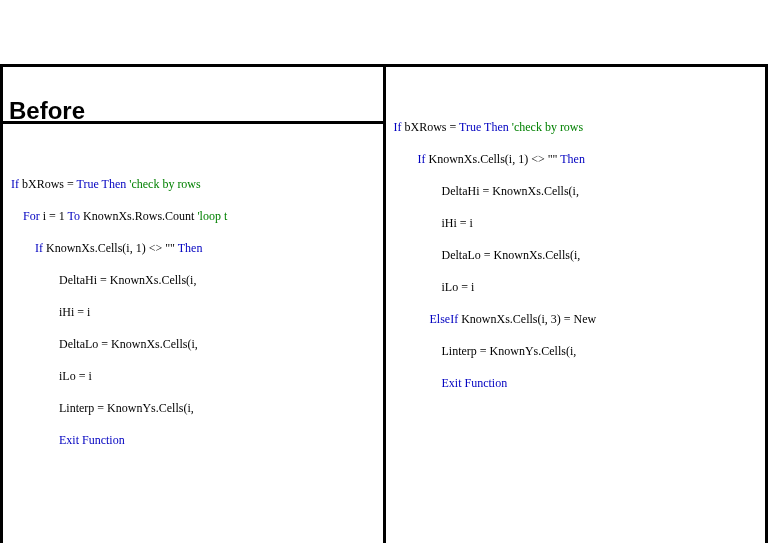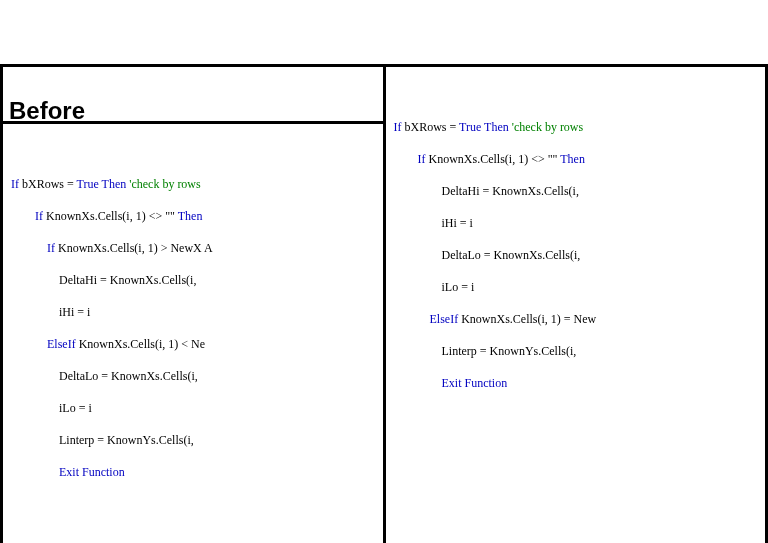--- a/index.html
+++ b/index.html
@@ -51,25 +51,24 @@
 <body>
 
 
 
 <div class="container">
   
   <div class="pane">
     <div class="heading">Before</div>
     <div class="code">
 <span class="line"><span class="kw">If</span><span> bXRows = </span><span class="kw">True Then </span><span class="cm">'check by rows</span></span>
+<span class="line"><span>    </span><span class="kw">For</span><span> i = 1 </span><span class="kw">To</span><span> KnownXs.Rows.Count </span><span class="cm">'loop t</span></span>
 <span class="line"><span>        </span><span class="kw">If</span><span> KnownXs.Cells(i, 1) &lt;&gt; "" </span><span class="kw">Then</span></span>
-<span class="line"><span>            </span><span class="kw">If</span><span> KnownXs.Cells(i, 1) &gt; NewX A</span></span>
 <span class="line"><span>                DeltaHi = KnownXs.Cells(i,</span></span>
 <span class="line"><span>                iHi = i</span></span>
-<span class="line"><span>            </span><span class="kw">ElseIf</span><span> KnownXs.Cells(i, 1) &lt; Ne</span></span>
 <span class="line"><span>                DeltaLo = KnownXs.Cells(i,</span></span>
 <span class="line"><span>                iLo = i</span></span>
 <span class="line"><span>                Linterp = KnownYs.Cells(i,</span></span>
 <span class="line"><span>                </span><span class="kw">Exit Function</span></span>
 
 
 
 
 
 
@@ -91,21 +90,21 @@
 
   
   <div class="pane">
     <div class="code">
 <span class="line"><span class="kw">If</span><span> bXRows = </span><span class="kw">True Then </span><span class="cm">'check by rows</span></span>
 <span class="line"><span>        </span><span class="kw">If</span><span> KnownXs.Cells(i, 1) &lt;&gt; "" </span><span class="kw">Then</span></span>
 <span class="line"><span>                DeltaHi = KnownXs.Cells(i, </span></span>
 <span class="line"><span>                iHi = i</span></span>
 <span class="line"><span>                DeltaLo = KnownXs.Cells(i, </span></span>
 <span class="line"><span>                iLo = i</span></span>
-<span class="line"><span>            </span><span class="kw">ElseIf</span><span> KnownXs.Cells(i, 1) = New</span></span>
+<span class="line"><span>            </span><span class="kw">ElseIf</span><span> KnownXs.Cells(i, 3) = New</span></span>
 <span class="line"><span>                Linterp = KnownYs.Cells(i, </span></span>
 <span class="line"><span>                </span><span class="kw">Exit Function</span></span>
 
 
 
 
 
 
 
 

